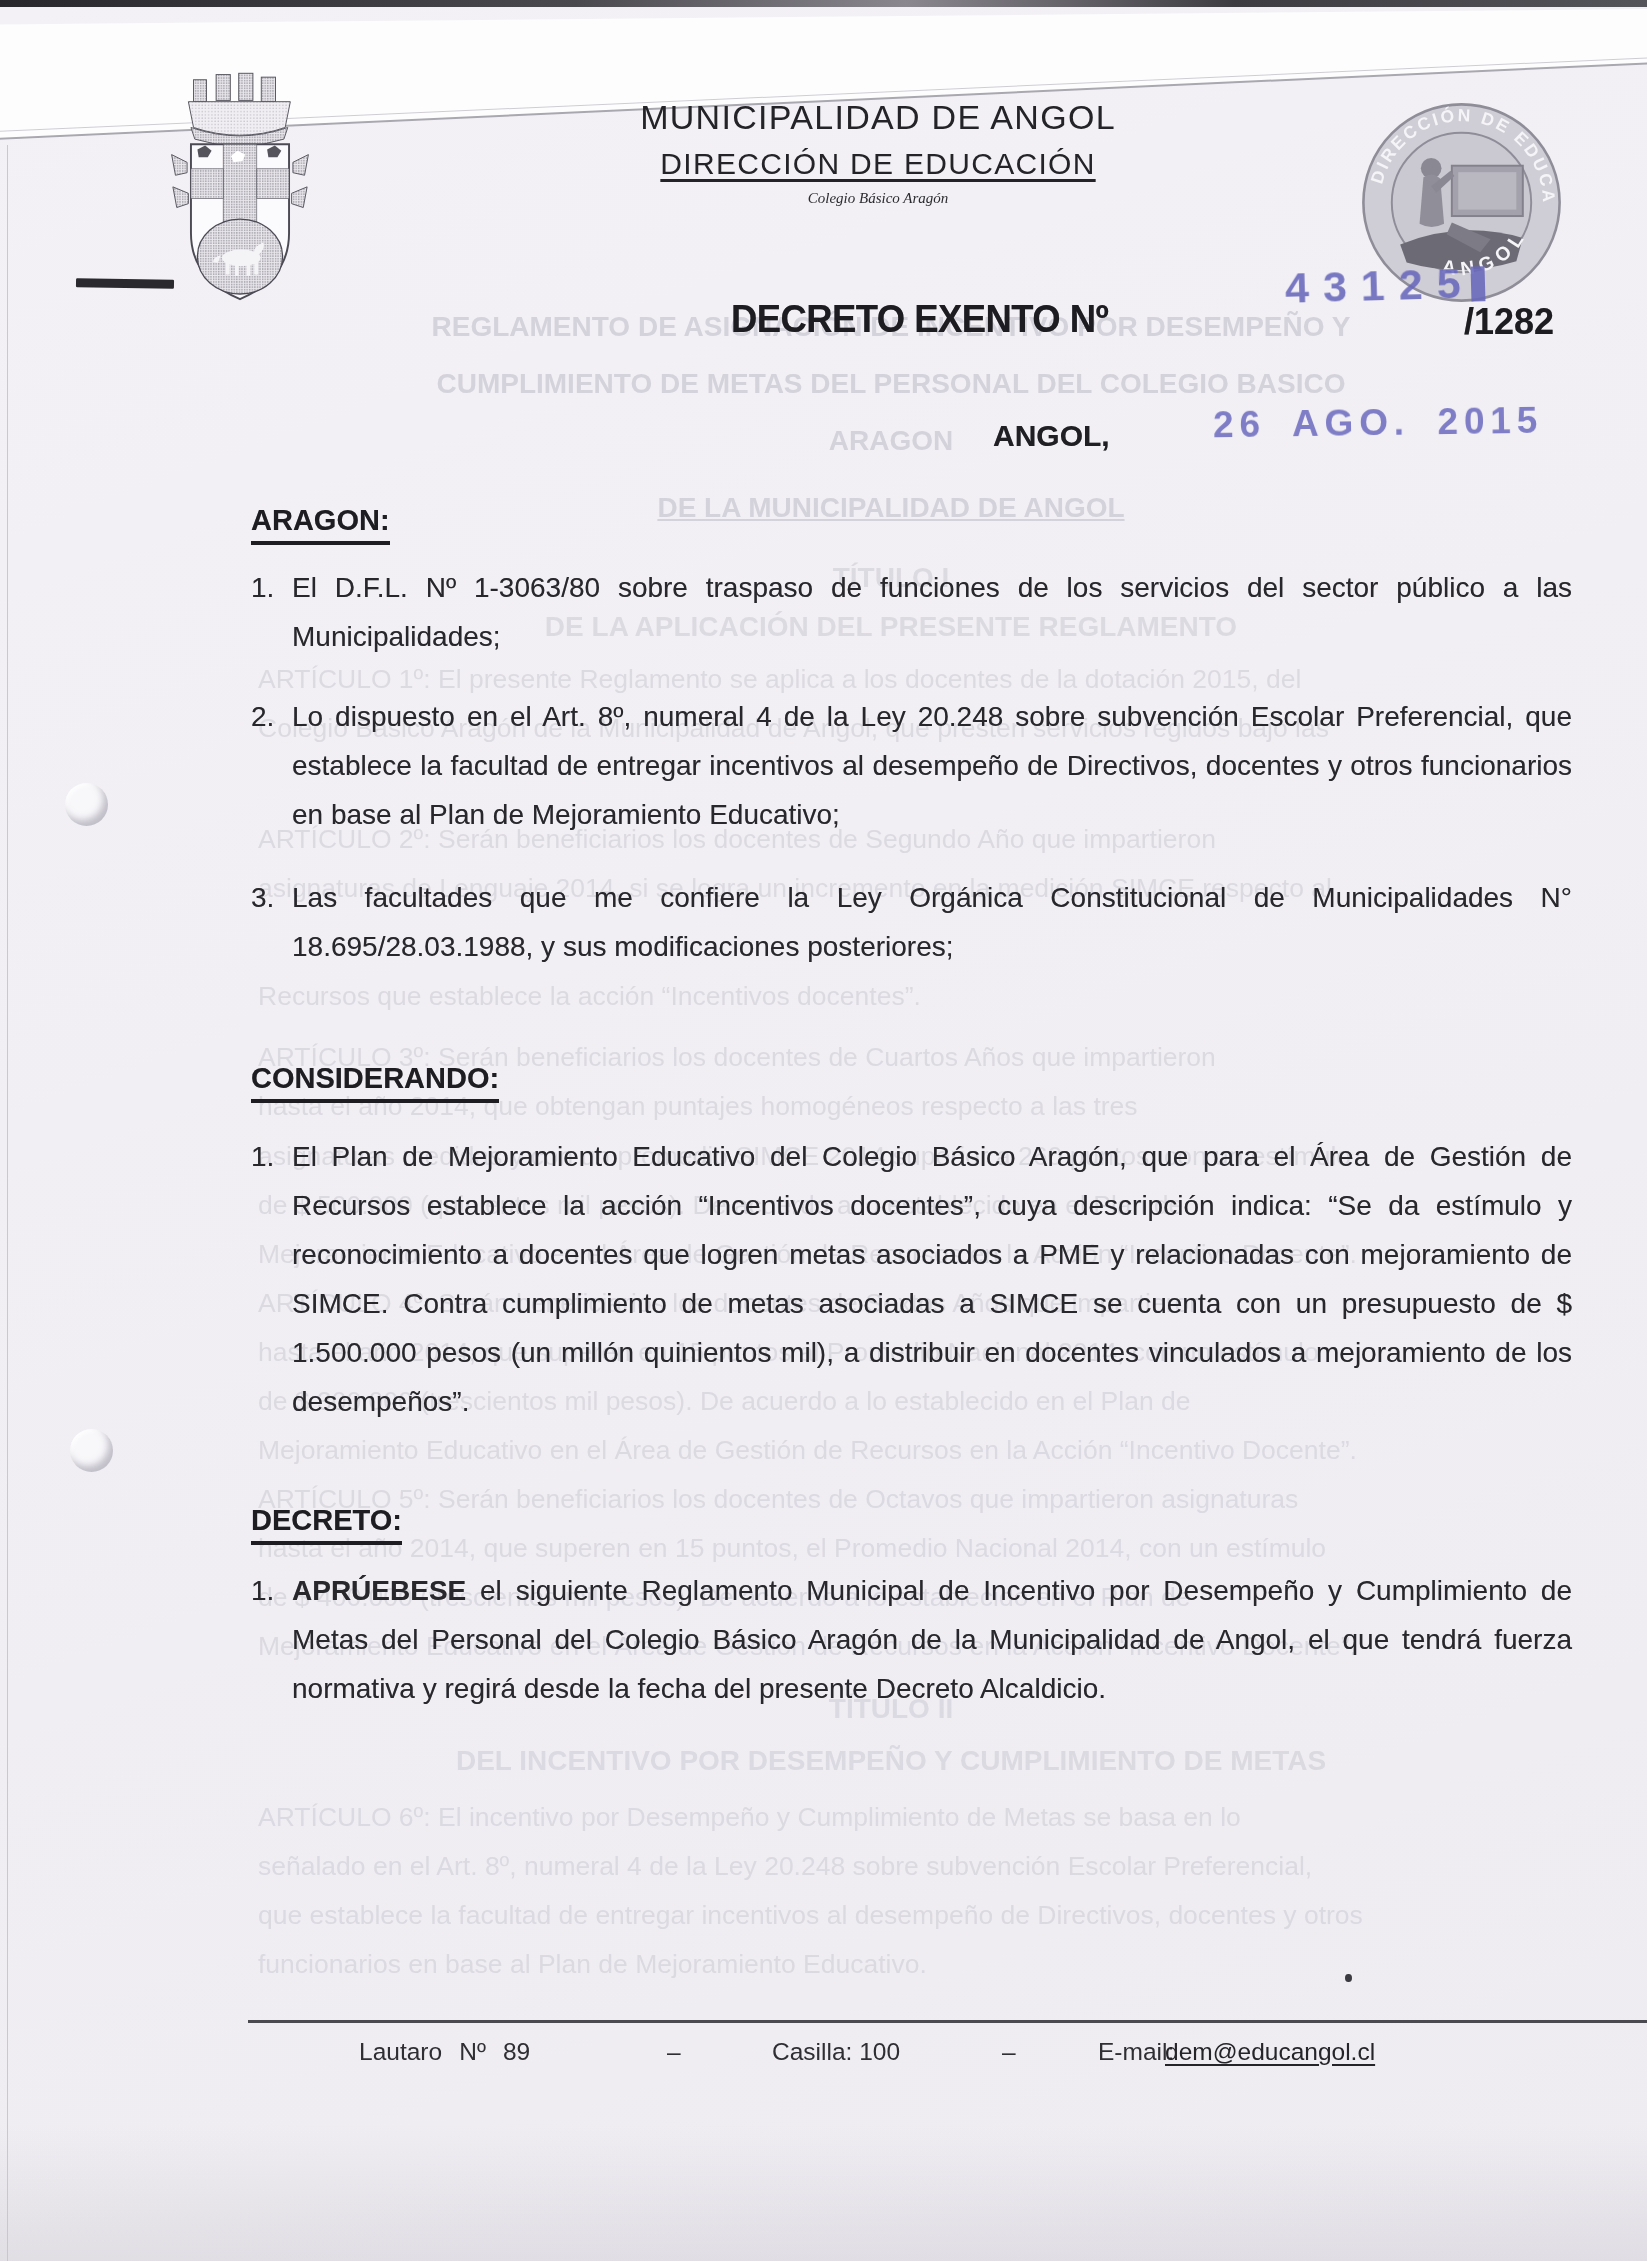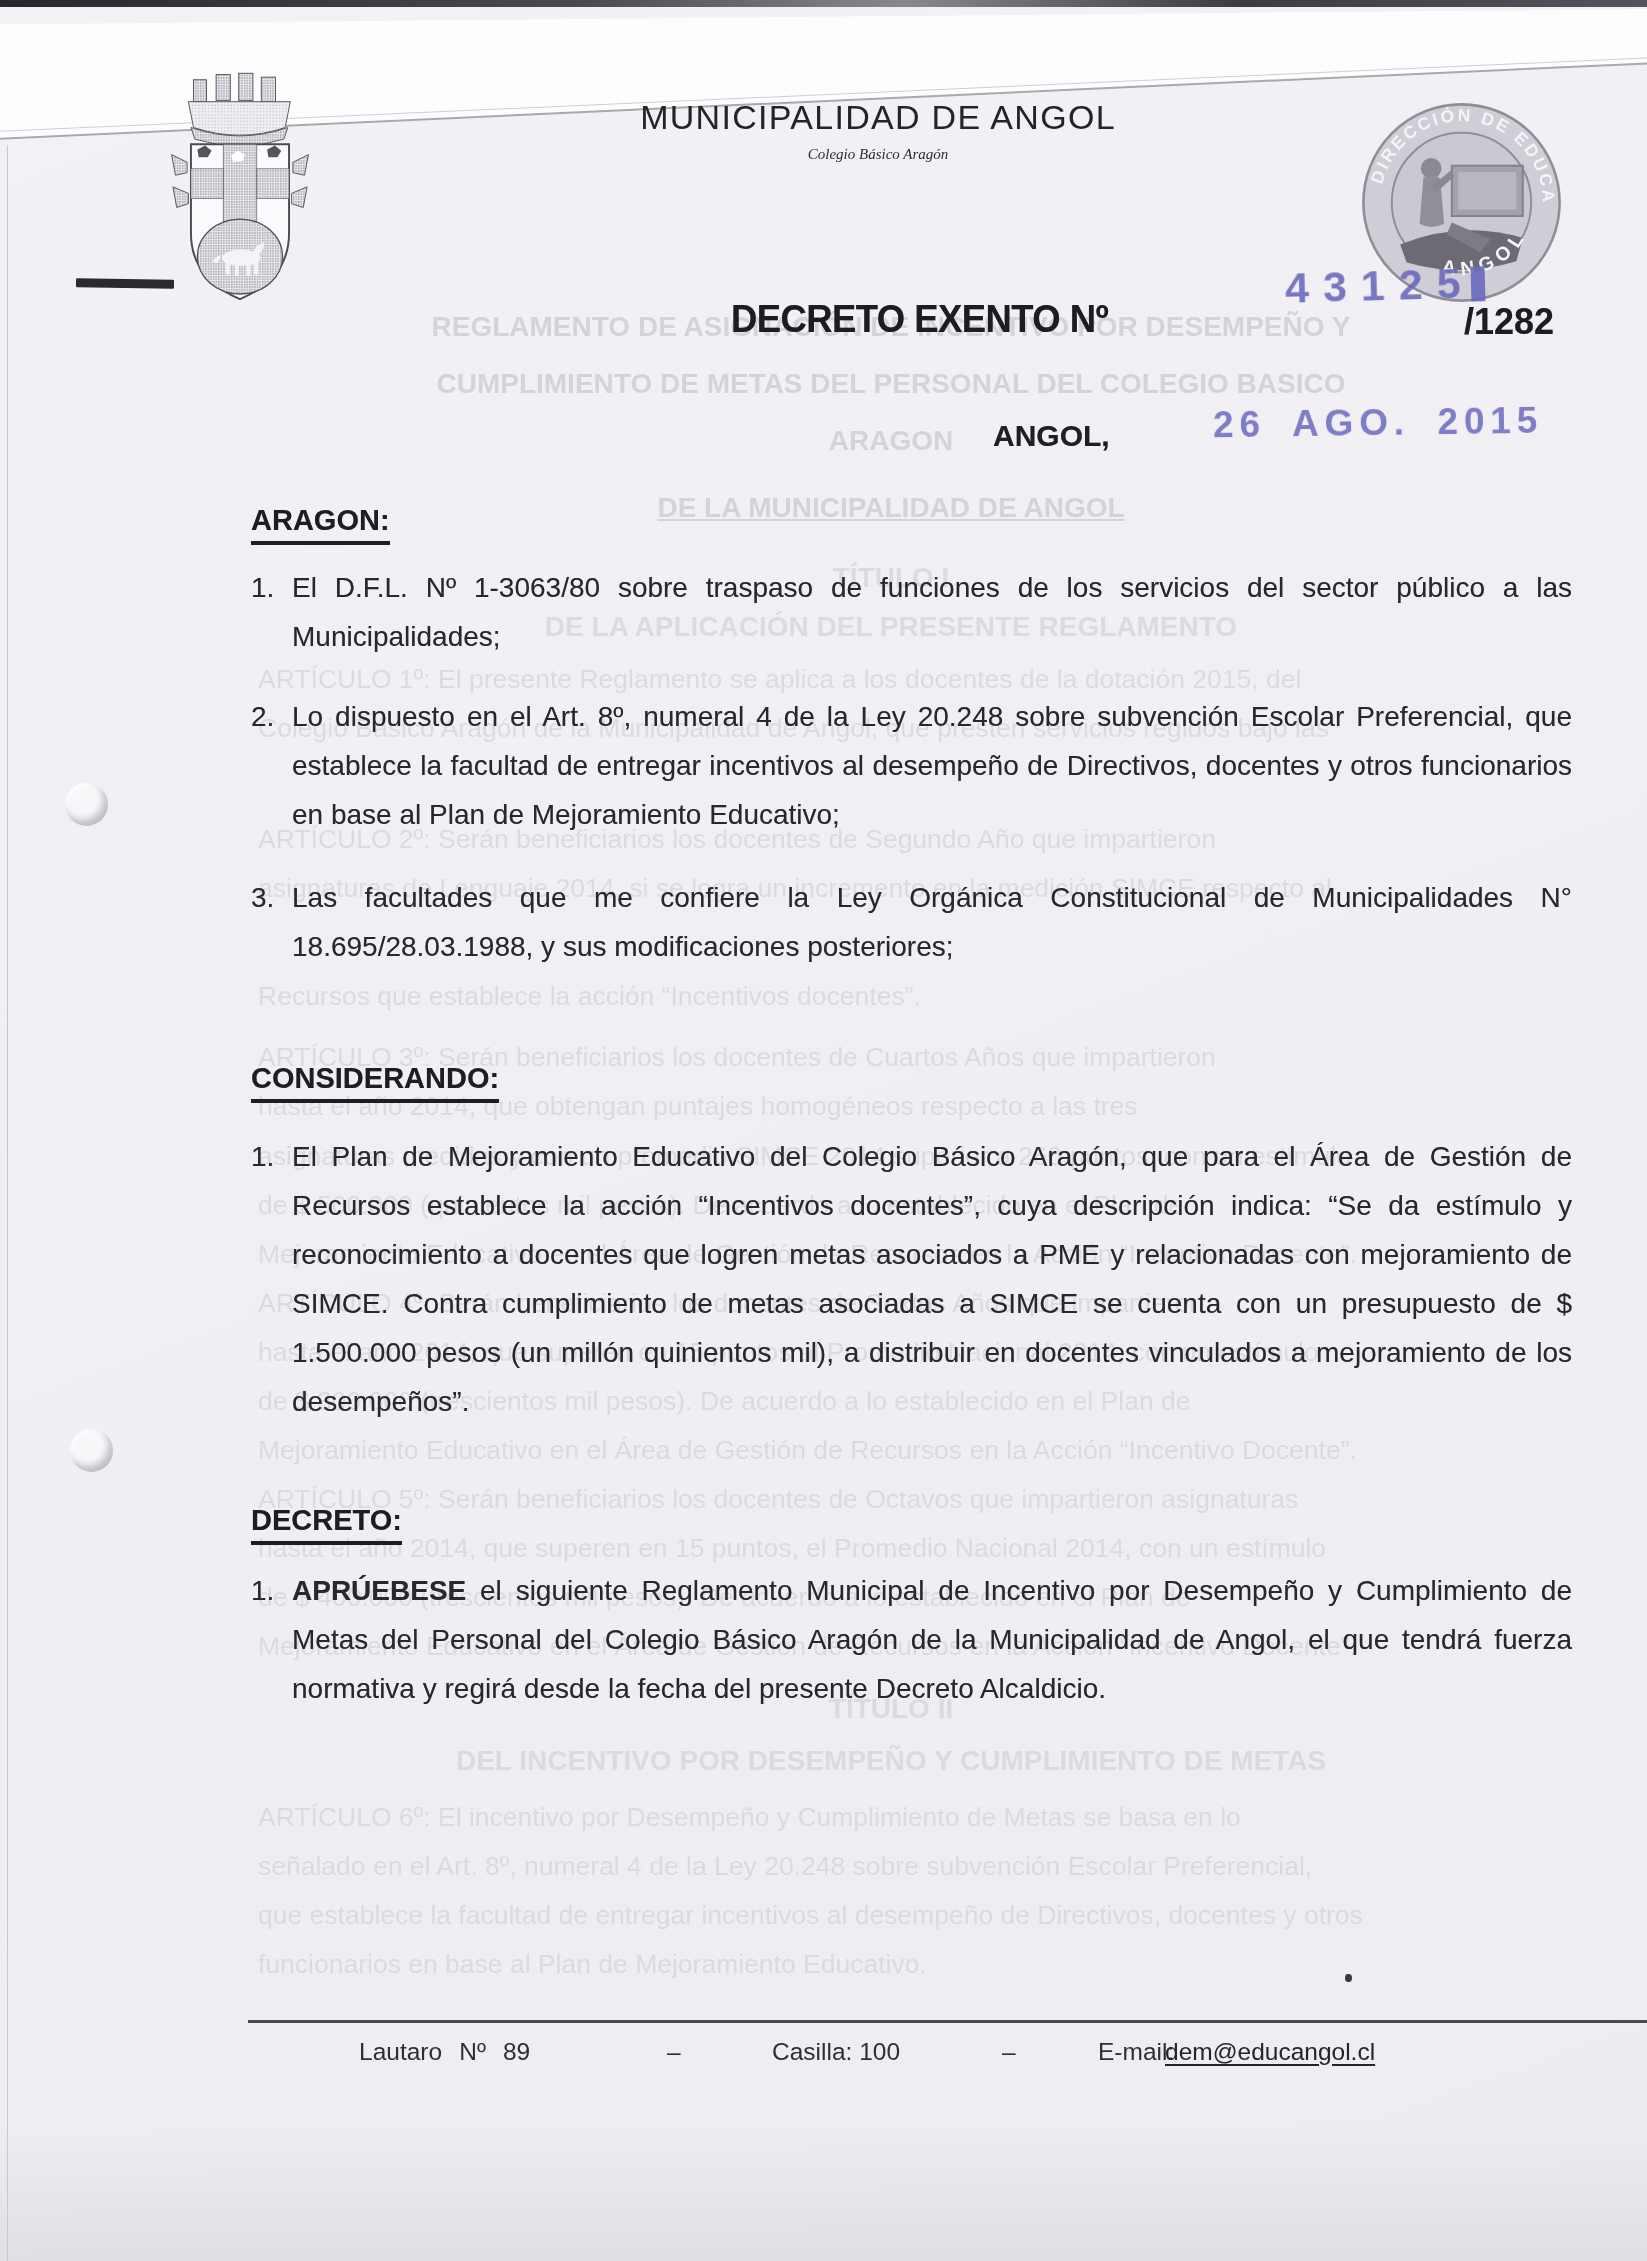--- a/index.html
+++ b/index.html
@@ -162,20 +162,21 @@
       <rect x="102" y="296" width="6" height="20"></rect>
       <rect x="120" y="296" width="6" height="20"></rect>
       <rect x="132" y="294" width="6" height="20"></rect>
       <path d="M138 284 q12 -10 8 -20 l-10 6 q-6 6 -4 14 Z"></path>
       <path d="M80 284 q-10 2 -12 10 l8 2 Z"></path>
     </g>
   </svg>
 
   <div class="title-block">
     <div class="muni">MUNICIPALIDAD DE ANGOL</div>
+    <div class="dir">DIRECCIÓN DE EDUCACIÓN</div>
     <div class="school">Colegio Básico Aragón</div>
   </div>
 
   <svg class="seal" width="213" height="213" viewBox="0 0 330 330">
     <defs>
       <path id="arcTop" d="M 165 165 m -126 0 a 126 126 0 1 1 252 0" fill="none"></path>
       <path id="arcBot" d="M 165 165 m -112 0 a 112 112 0 1 0 224 0" fill="none"></path>
     </defs>
     <circle cx="165" cy="165" r="152" fill="#b3b1bb" opacity=".55"></circle>
     <circle cx="165" cy="165" r="152" fill="none" stroke="#8f8d98" stroke-width="4"></circle>

